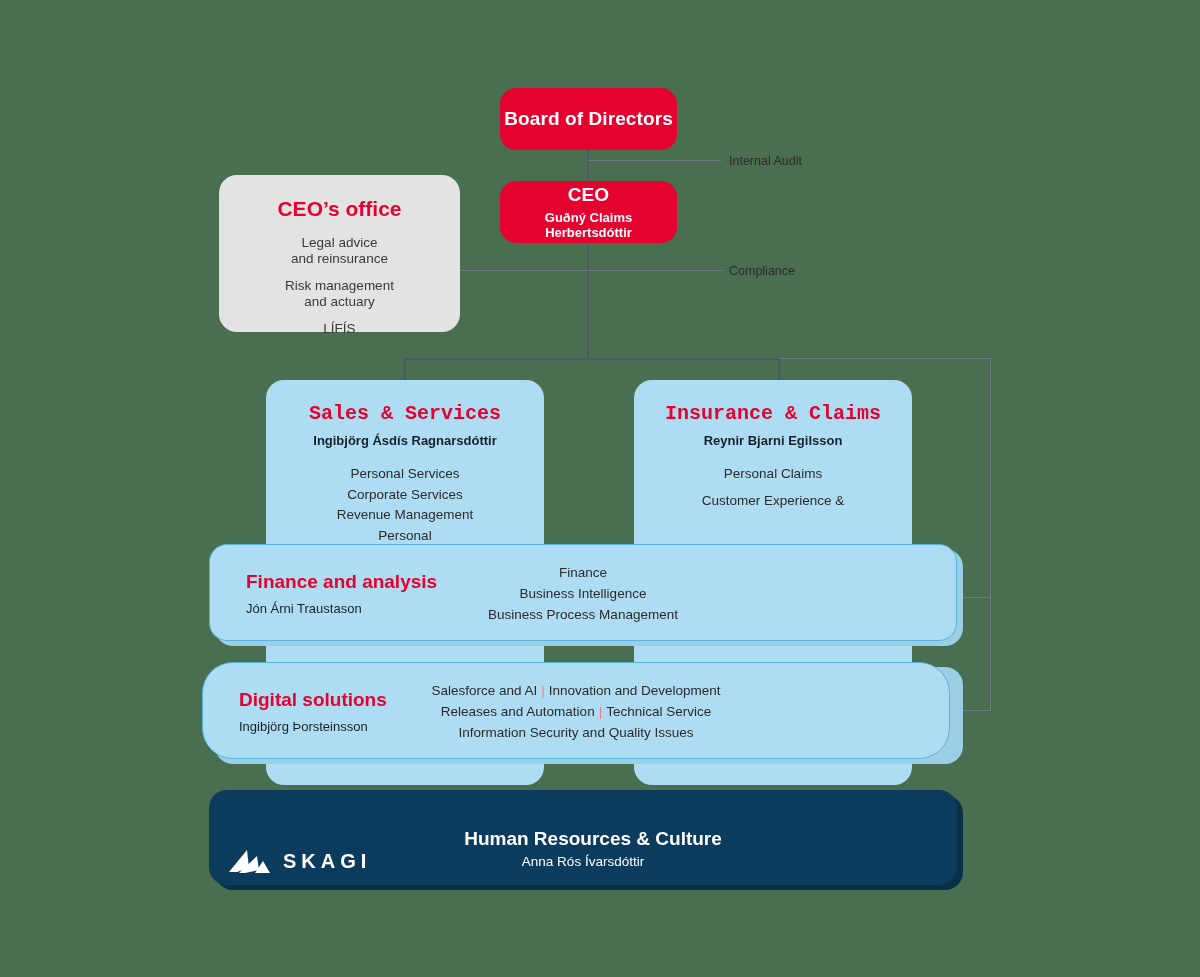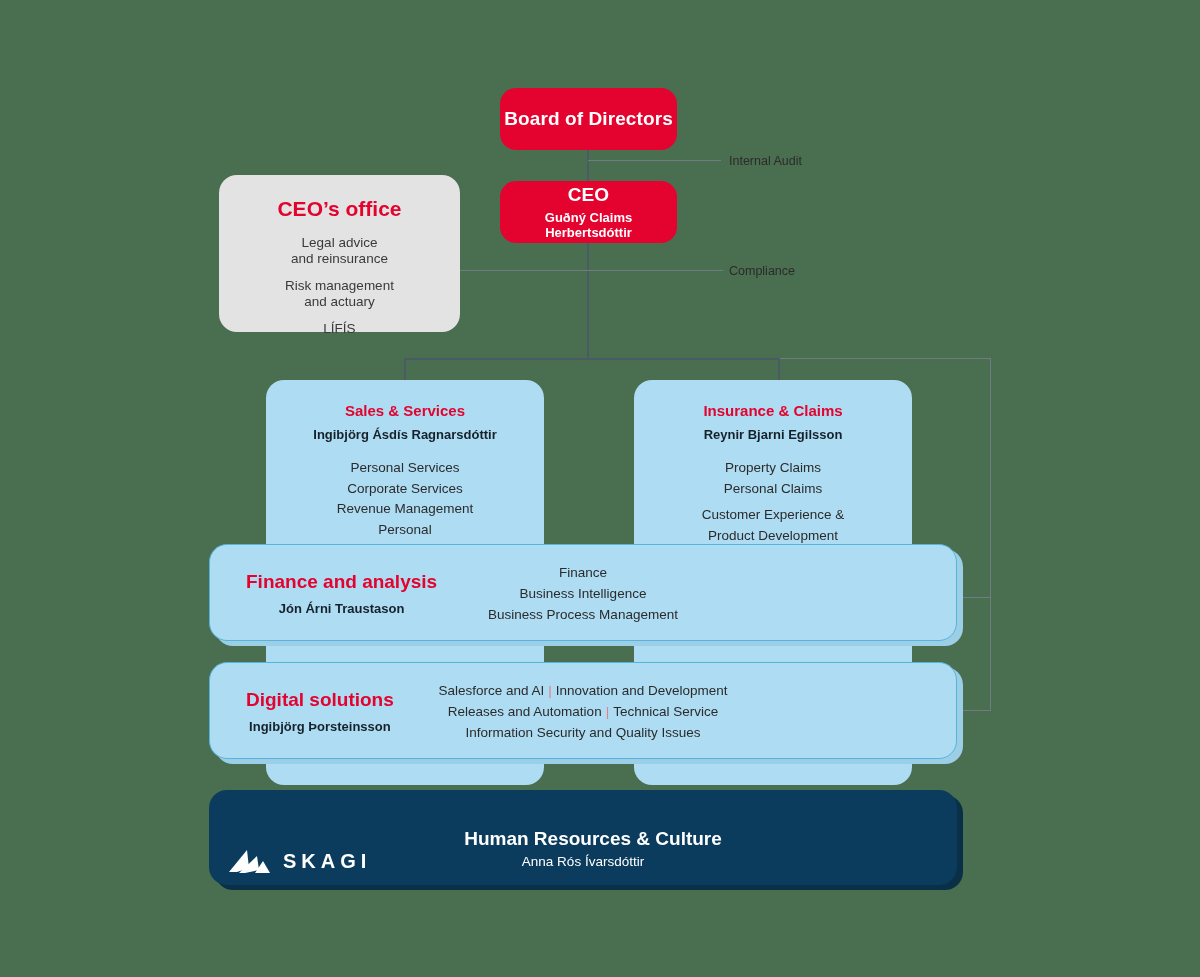--- a/index.html
+++ b/index.html
@@ -66,22 +66,23 @@
 
   
   .col-card {
     background: #aedcf2;
     border-radius: 18px;
     text-align: center;
   }
   .col-card .heading {
     color: #e4032e;
     font-weight: bold;
-    font-size: 15px;
+    font-size: 20px;
     margin-top: 22px;
+    font-family: Liberation Mono, monospace;
   }
   .col-card .person {
     color: #16222b;
     font-weight: bold;
     font-size: 13px;
     margin-top: 8px;
   }
   .col-card .units {
     margin-top: 16px;
     color: #2b2b2b;
@@ -97,31 +98,31 @@
   }
   .band-shadow {
     background: #9ccfe6;
     border-radius: 18px;
   }
   .band .left-block {
     position: absolute;
     left: 36px;
     top: 50%;
     transform: translateY(-50%);
-    text-align: center;
+    text-align: left;
   }
   .band .left-block .heading {
     color: #e4032e;
     font-weight: bold;
     font-size: 19px;
     white-space: nowrap;
   }
   .band .left-block .person {
     color: #16222b;
-    font-weight: bold;
+    font-weight: normal;
     font-size: 13px;
     margin-top: 8px;
     white-space: nowrap;
   }
   .band .center-block {
     position: absolute;
     left: 0; right: 0;
     top: 50%;
     transform: translateY(-50%);
     text-align: center;
@@ -247,42 +248,40 @@
       <div>Corporate Services</div>
       <div>Revenue Management</div>
       <div>Personal</div>
     </div>
   </div>
 
   <div class="col-card abs" style="left:634px; top:380px; width:278px; height:405px;">
     <div class="heading">Insurance &amp; Claims</div>
     <div class="person">Reynir Bjarni Egilsson</div>
     <div class="units">
-      <div>Property Claims</div>
       <div>Personal Claims</div>
       <div style="margin-top:6px;">Customer Experience &amp;</div>
-      <div>Product Development</div>
     </div>
   </div>
 
   <div class="band-shadow abs" style="left:215px; top:549px; width:748px; height:97px;"></div>
   <div class="band abs" style="left:209px; top:544px; width:748px; height:97px;">
     <div class="left-block">
       <div class="heading">Finance and analysis</div>
       <div class="person">Jón Árni Traustason</div>
     </div>
     <div class="center-block">
       <div class="row">Finance</div>
       <div class="row">Business Intelligence</div>
       <div class="row">Business Process Management</div>
     </div>
   </div>
 
   <div class="band-shadow abs" style="left:215px; top:667px; width:748px; height:97px;"></div>
-  <div class="band abs" style="left:209px; top:662px; width:748px; height:97px;">
+  <div class="band abs" style="left:202px; top:662px; width:748px; height:97px;border-radius:31px;">
     <div class="left-block">
       <div class="heading">Digital solutions</div>
       <div class="person">Ingibjörg Þorsteinsson</div>
     </div>
     <div class="center-block">
       <div class="row">
         <span>Salesforce and AI</span><span class="sep">|</span><span>Innovation and Development</span>
       </div>
       <div class="row">
         <span>Releases and Automation</span><span class="sep">|</span><span>Technical Service</span>

